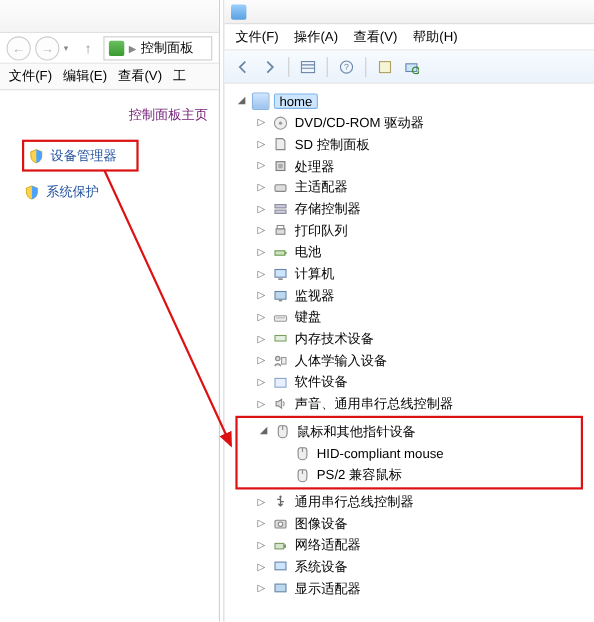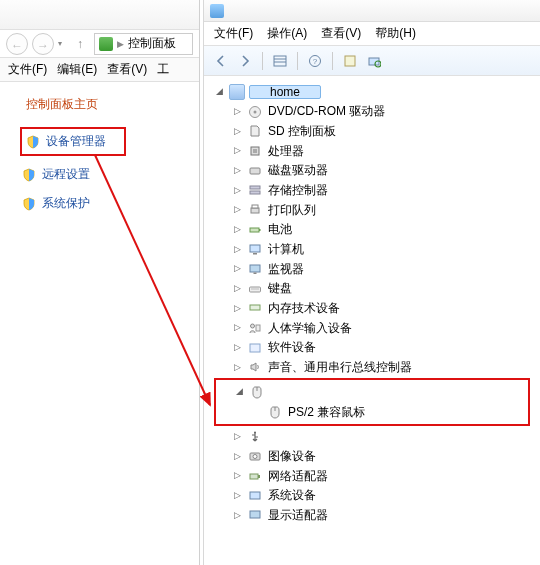--- a/index.html
+++ b/index.html
@@ -72,23 +72,24 @@
     align-items:center;
     gap: 10px;
     padding: 0 8px;
     border-bottom: 1px solid #e0e0e0;
     background:#fafafa;
   }
   .lp-side {
     padding: 14px 10px 0 20px;
   }
   .lp-side-title {
-    color:#c2410c;
+    color:#701a75;
     margin-bottom: 14px;
     margin-left: 6px;
+    text-align: right;
   }
   .lp-link {
     display:flex;
     align-items:center;
     gap:6px;
     color:#2050a0;
     margin: 8px 0;
     padding: 2px 2px;
     cursor:pointer;
   }
@@ -184,21 +185,21 @@
     padding: 2px 0 2px 0;
     margin: 1px 6px 1px 0;
   }
   .arrow-line {
     position:absolute;
     pointer-events:none;
   }
   .home-sel {
     background:#cde6ff;
     border:1px solid #7db4e8;
-    padding: 0 20px;
+    padding: 0 4px;
     border-radius:2px;
   }
 </style>
 </head>
 <body>
 
 <div class="left-pane">
   <div class="lp-titlebar"></div>
   <div class="lp-nav">
     <div class="nav-btn">←</div>
@@ -230,29 +231,20 @@
       <span>设备管理器</span>
     </div>
 
     <div class="lp-link">
       <span class="shield">
         <svg width="14" height="14" viewBox="0 0 14 14">
             <path d="M7 1 L12 3 V7 C12 10 9.5 12.5 7 13 C4.5 12.5 2 10 2 7 V3 Z" fill="#ffd24d" stroke="#cc9a00" stroke-width="0.7"></path>
             <path d="M7 1 L12 3 V7 C12 10 9.5 12.5 7 13 Z" fill="#4aa3ff"></path>
           </svg>
       </span>
-      <span>远程设置</span>
-    </div>
-    <div class="lp-link">
-      <span class="shield">
-        <svg width="14" height="14" viewBox="0 0 14 14">
-            <path d="M7 1 L12 3 V7 C12 10 9.5 12.5 7 13 C4.5 12.5 2 10 2 7 V3 Z" fill="#ffd24d" stroke="#cc9a00" stroke-width="0.7"></path>
-            <path d="M7 1 L12 3 V7 C12 10 9.5 12.5 7 13 Z" fill="#4aa3ff"></path>
-          </svg>
-      </span>
       <span>系统保护</span>
     </div>
   </div>
 </div>
 
 <div class="right-pane">
   <div class="rp-titlebar">
     <span class="rp-title-icon"></span>
   </div>
   <div class="rp-menu">
@@ -337,21 +329,21 @@
         </span>
       <span class="lbl">处理器</span>
     </div>
     <div class="node indent1">
       <span class="tw">▷</span>
       <span class="ico">
           <svg width="14" height="14" viewBox="0 0 14 14">
             <rect x="2" y="4" width="10" height="6" rx="1" fill="#ddd" stroke="#888"></rect>
           </svg>
         </span>
-      <span class="lbl">磁盘驱动器</span>
+      <span class="lbl">主适配器</span>
     </div>
     <div class="node indent1">
       <span class="tw">▷</span>
       <span class="ico">
           <svg width="14" height="14" viewBox="0 0 14 14">
             <rect x="2" y="3" width="10" height="3" fill="#ccd" stroke="#889"></rect>
             <rect x="2" y="8" width="10" height="3" fill="#ccd" stroke="#889"></rect>
           </svg>
         </span>
       <span class="lbl">存储控制器</span>
@@ -448,20 +440,31 @@
 
     <div class="redbox">
       <div class="node indent1">
         <span class="tw">◢</span>
         <span class="ico">
             <svg width="14" height="14" viewBox="0 0 14 14">
               <path d="M5 2 H9 C10 2 11 3 11 5 V9 C11 11.5 9 13 7 13 C5 13 3 11.5 3 9 V5 C3 3 4 2 5 2 Z" fill="#eee" stroke="#888"></path>
               <line x1="7" y1="2" x2="7" y2="6" stroke="#888"></line>
             </svg>
           </span>
+        <span class="lbl">鼠标和其他指针设备</span>
+      </div>
+      <div class="node indent2">
+        <span class="tw"></span>
+        <span class="ico">
+            <svg width="14" height="14" viewBox="0 0 14 14">
+              <path d="M5 2 H9 C10 2 11 3 11 5 V9 C11 11.5 9 13 7 13 C5 13 3 11.5 3 9 V5 C3 3 4 2 5 2 Z" fill="#eee" stroke="#888"></path>
+              <line x1="7" y1="2" x2="7" y2="6" stroke="#888"></line>
+            </svg>
+          </span>
+        <span class="lbl">HID-compliant mouse</span>
       </div>
       <div class="node indent2">
         <span class="tw"></span>
         <span class="ico">
             <svg width="14" height="14" viewBox="0 0 14 14">
               <path d="M5 2 H9 C10 2 11 3 11 5 V9 C11 11.5 9 13 7 13 C5 13 3 11.5 3 9 V5 C3 3 4 2 5 2 Z" fill="#eee" stroke="#888"></path>
               <line x1="7" y1="2" x2="7" y2="6" stroke="#888"></line>
             </svg>
           </span>
         <span class="lbl">PS/2 兼容鼠标</span>
@@ -469,20 +472,21 @@
     </div>
 
     <div class="node indent1">
       <span class="tw">▷</span>
       <span class="ico">
           <svg width="14" height="14" viewBox="0 0 14 14">
             <path d="M7 2 V11 M7 11 L5 9 M7 11 L9 9 M7 5 L4 5 M7 7 L10 7" stroke="#666" stroke-width="1.2" fill="none"></path>
             <circle cx="7" cy="2.5" r="1" fill="#666"></circle>
           </svg>
         </span>
+      <span class="lbl">通用串行总线控制器</span>
     </div>
     <div class="node indent1">
       <span class="tw">▷</span>
       <span class="ico">
           <svg width="14" height="14" viewBox="0 0 14 14">
             <rect x="2" y="4" width="10" height="7" rx="1" fill="#ddd" stroke="#888"></rect>
             <circle cx="7" cy="7.5" r="2" fill="#fff" stroke="#888"></circle>
           </svg>
         </span>
       <span class="lbl">图像设备</span>

